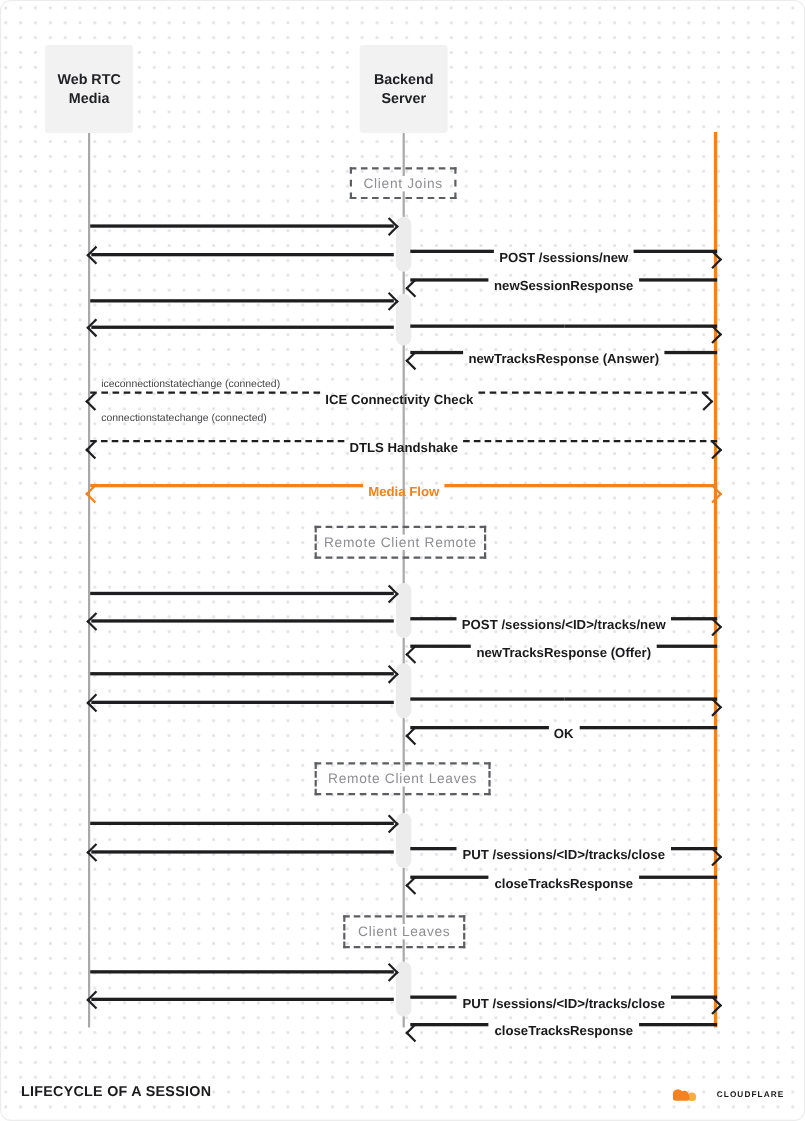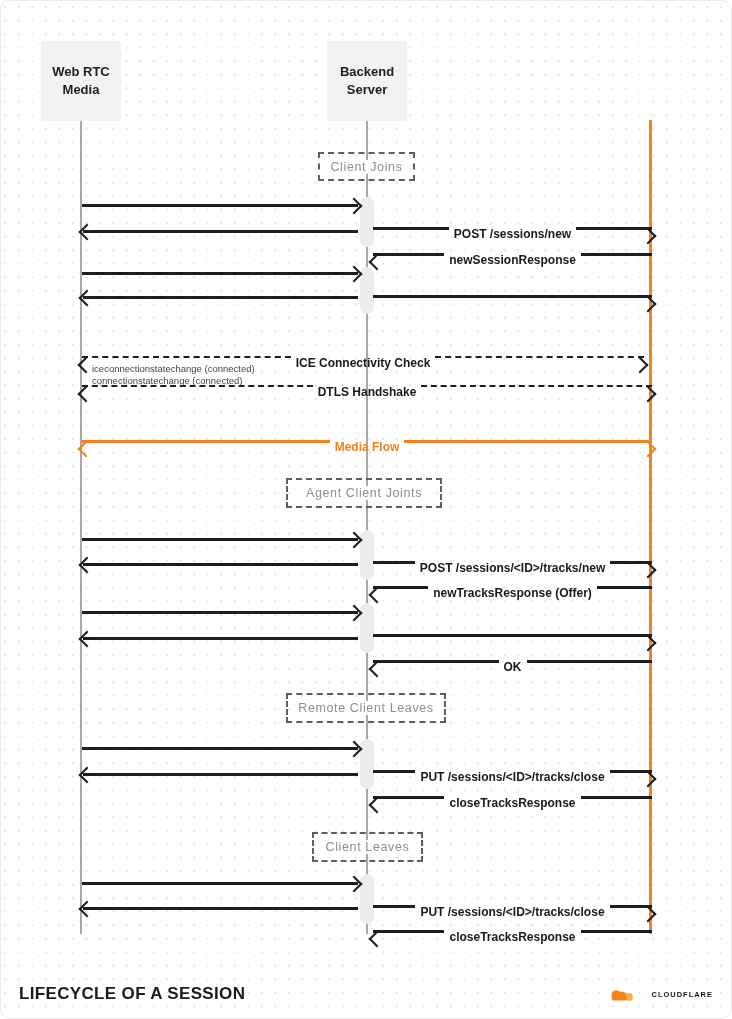--- a/index.html
+++ b/index.html
@@ -52,21 +52,21 @@
   .flexline.head-l::before{content:"";position:absolute;left:-2px;top:3px;width:10px;height:10px;
     border-top:2.5px solid var(--ink);border-left:2.5px solid var(--ink);transform:rotate(-45deg);}
   .mlabel{font-size:12px;font-weight:700;color:#1a1a1c;margin:0 5px;white-space:nowrap;}
   .flexline.orange .ln{background:var(--accent);}
   .flexline.orange::after{border-top-color:var(--accent);border-right-color:var(--accent);}
   .flexline.orange::before{border-top-color:var(--accent);border-left-color:var(--accent);}
   .flexline.orange .mlabel{color:var(--accent);}
   
   .note{position:absolute;font-size:9.5px;color:#434346;white-space:nowrap;}
   
-  .footer-title{position:absolute;left:18px;top:983px;font-size:17px;font-weight:700;
+  .footer-title{position:absolute;left:18px;top:983px;font-size:13px;font-weight:700;
     letter-spacing:0.02em;color:#1b1b1d;}
   .brand{position:absolute;right:18px;top:986px;display:flex;align-items:center;gap:17px;}
   .brand-text{font-size:7.5px;font-weight:700;letter-spacing:0.13em;color:#18181a;}
 </style>
 </head>
 <body>
 
 <div class="canvas">
 
   <div class="lifeline" style="left:79px"></div>
@@ -77,21 +77,21 @@
   <div class="activation" style="top:266px;height:47px"></div>
   <div class="activation" style="top:529px;height:50px"></div>
   <div class="activation" style="top:602px;height:50px"></div>
   <div class="activation" style="top:738px;height:50px"></div>
   <div class="activation" style="top:873px;height:50px"></div>
 
   <div class="section-box" style="left:317px;top:140px;width:97px;height:29px">
     <span class="section-label">Client Joins</span>
   </div>
   <div class="section-box" style="left:285px;top:466px;width:156px;height:30px">
-    <span class="section-label">Agent Client Joints</span>
+    <span class="section-label">Remote Client Remote</span>
   </div>
   <div class="section-box" style="left:311px;top:820px;width:111px;height:30px">
     <span class="section-label">Client Leaves</span>
   </div>
   <div class="section-box" style="left:285px;top:681px;width:160px;height:30px">
     <span class="section-label">Remote Client Leaves</span>
   </div>
 
   <div class="seg head-r" style="left:81px;top:203px;width:276px"></div>
   <div class="flexline head-r" style="left:372px;top:201px;width:279px">
@@ -105,28 +105,33 @@
       <span class="mlabel">newSessionResponse</span>
       <div class="ln"></div>
   </div>
 
   <div class="seg head-r" style="left:81px;top:271px;width:276px"></div>
   <div class="flexline head-r" style="left:372px;top:269px;width:279px">
     <div class="ln"></div>
       <div class="ln"></div>
   </div>
   <div class="seg head-l" style="left:82px;top:295px;width:275px"></div>
+  <div class="flexline head-l" style="left:372px;top:293px;width:279px">
+    <div class="ln"></div>
+      <span class="mlabel">newTracksResponse (Answer)</span>
+      <div class="ln"></div>
+  </div>
 
   <div class="flexline head-l head-r" style="left:81px;top:330px;width:562px">
     <div class="ln dash"></div>
       <span class="mlabel">ICE Connectivity Check</span>
       <div class="ln dash"></div>
   </div>
-  <div class="note" style="left:91px;top:362px">iceconnectionstatechange (connected)</div>
-  <div class="flexline head-l head-r" style="left:81px;top:359px;width:570px">
+  <div class="note" style="left:91px;top:343px">iceconnectionstatechange (connected)</div>
+  <div class="flexline head-l head-r" style="left:81px;top:374px;width:570px">
     <div class="ln dash"></div>
       <span class="mlabel">DTLS Handshake</span>
       <div class="ln dash"></div>
   </div>
   <div class="note" style="left:91px;top:374px">connectionstatechange (connected)</div>
 
   <div class="flexline orange head-l head-r" style="left:81px;top:414px;width:570px">
     <div class="ln"></div>
       <span class="mlabel">Media Flow</span>
       <div class="ln"></div>

